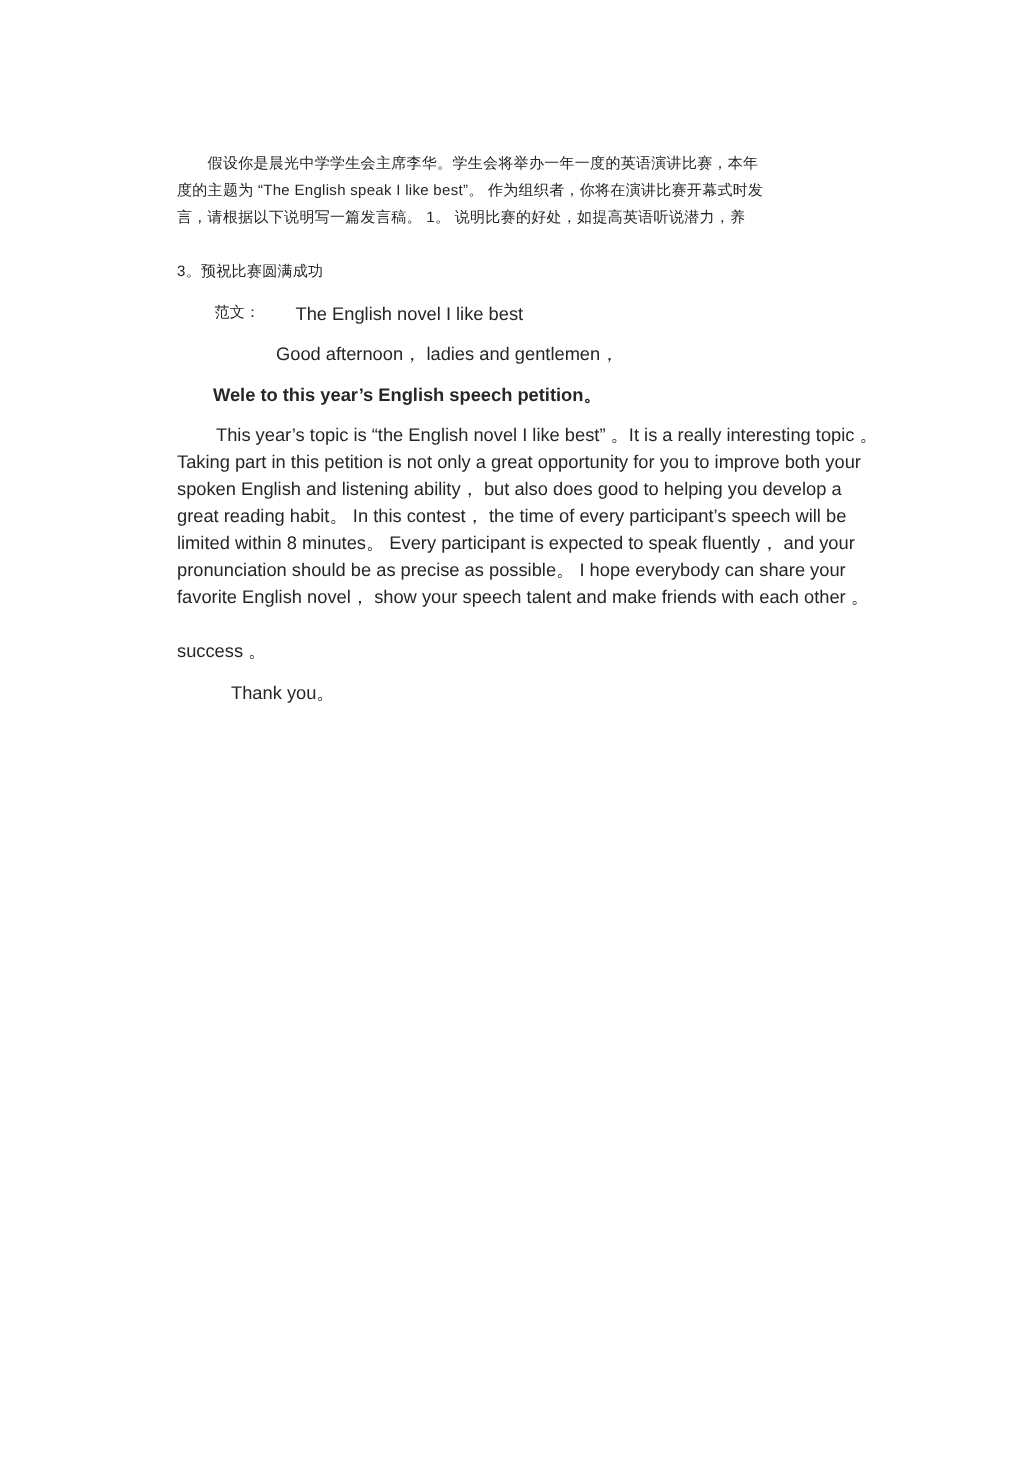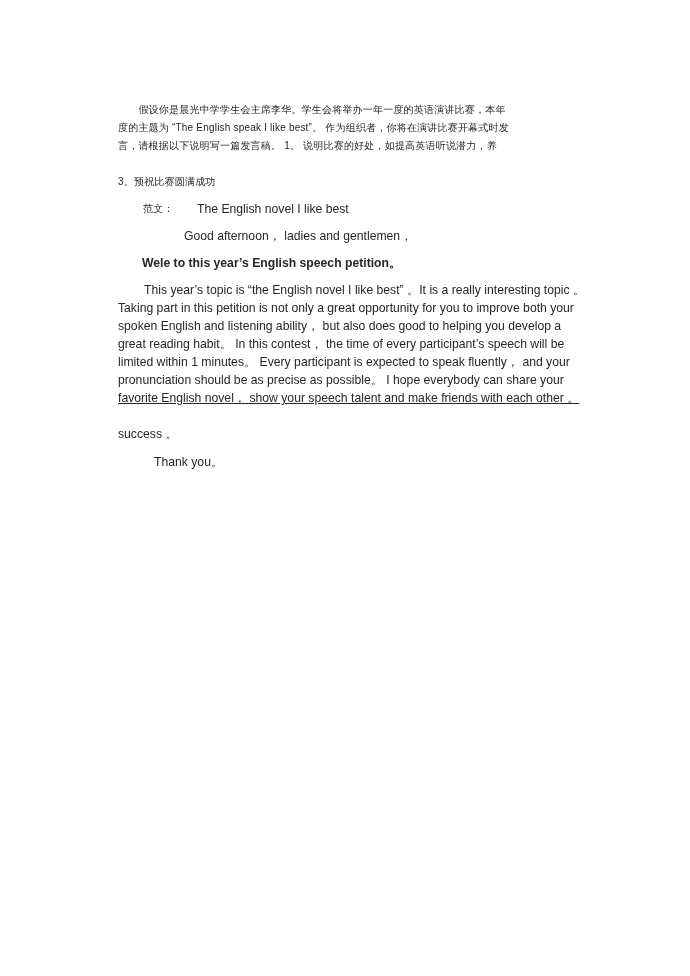--- a/index.html
+++ b/index.html
@@ -51,20 +51,20 @@
   <div class="line en" style="top:200px; left:197px;">The English novel I like best</div>
 
   <div class="line en" style="top:227px; left:148px;margin-left:36px;">Good afternoon，  ladies and gentlemen，</div>
 
   <div class="line en" style="top:254px; left:142px;font-weight:bold;">Wele to this year’s English speech petition。</div>
 
   <div class="line en" style="top:281px; left:144px;">This year’s topic is “the English novel I like best” 。It is a really interesting topic 。</div>
   <div class="line en" style="top:299px;">Taking part in this petition is not only a great opportunity for you to improve both your</div>
   <div class="line en" style="top:317px;">spoken English and listening ability， but also does good to helping you develop a</div>
   <div class="line en" style="top:335px;">great reading habit。  In this contest，   the time of every participant’s speech will be</div>
-  <div class="line en" style="top:353px;">limited within 1 minutes。  Every participant is expected to speak fluently， and your</div>
+  <div class="line en" style="top:353px;">limited within 8 minutes。  Every participant is expected to speak fluently， and your</div>
   <div class="line en" style="top:371px;">pronunciation should be as precise as possible。  I hope everybody can share your</div>
-  <div class="line en" style="top:389px;text-decoration:underline;">favorite English novel， show your speech talent and make friends with each other 。</div>
+  <div class="line en" style="top:389px;">favorite English novel， show your speech talent and make friends with each other 。</div>
   <div class="line en" style="top:425px;">success 。</div>
 
   <div class="line en" style="top:453px; left:154px;">Thank you。</div>
 
 </div>
 
 </body></html>

